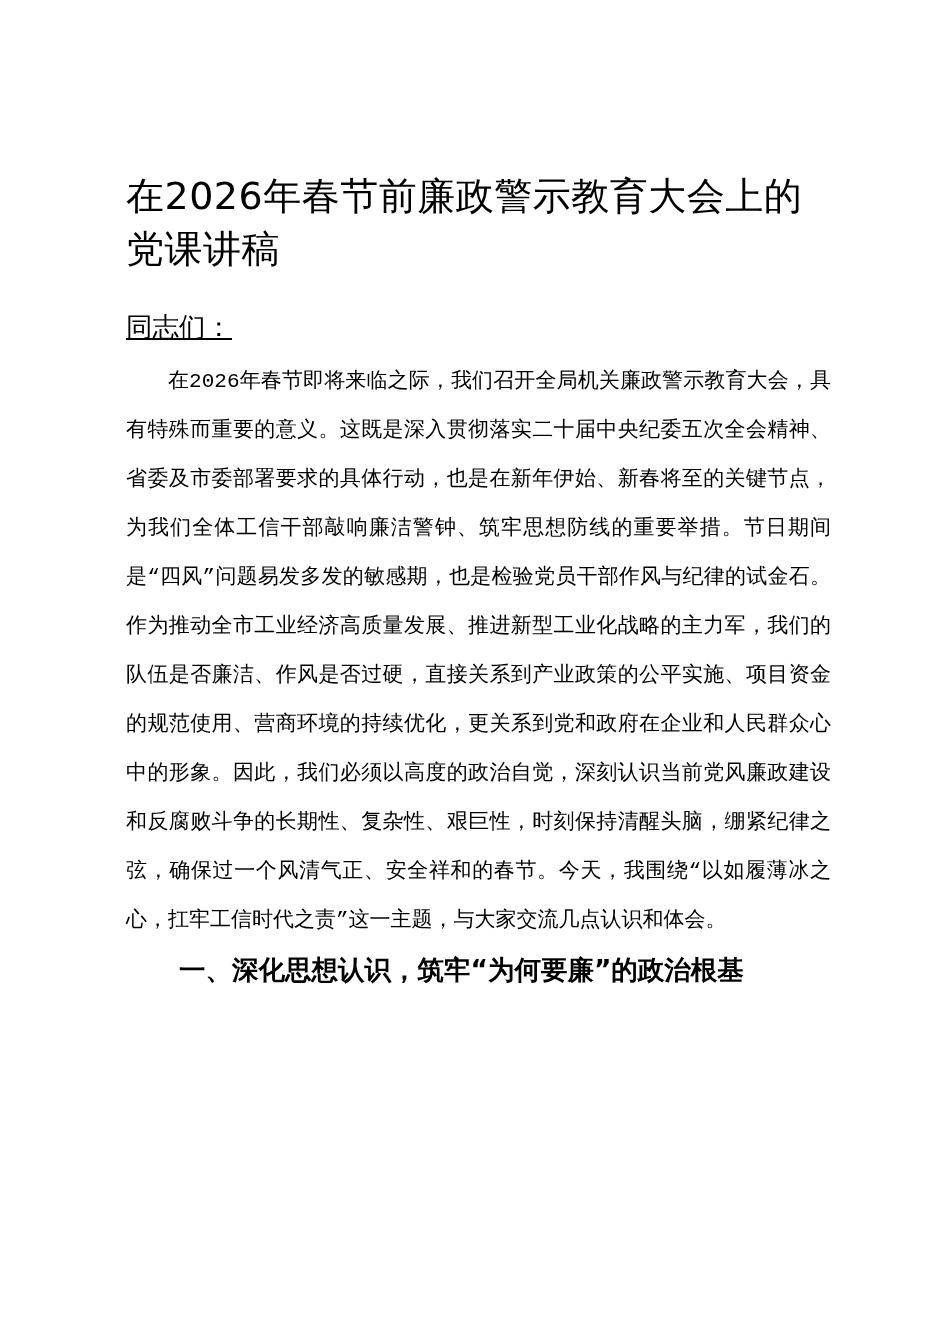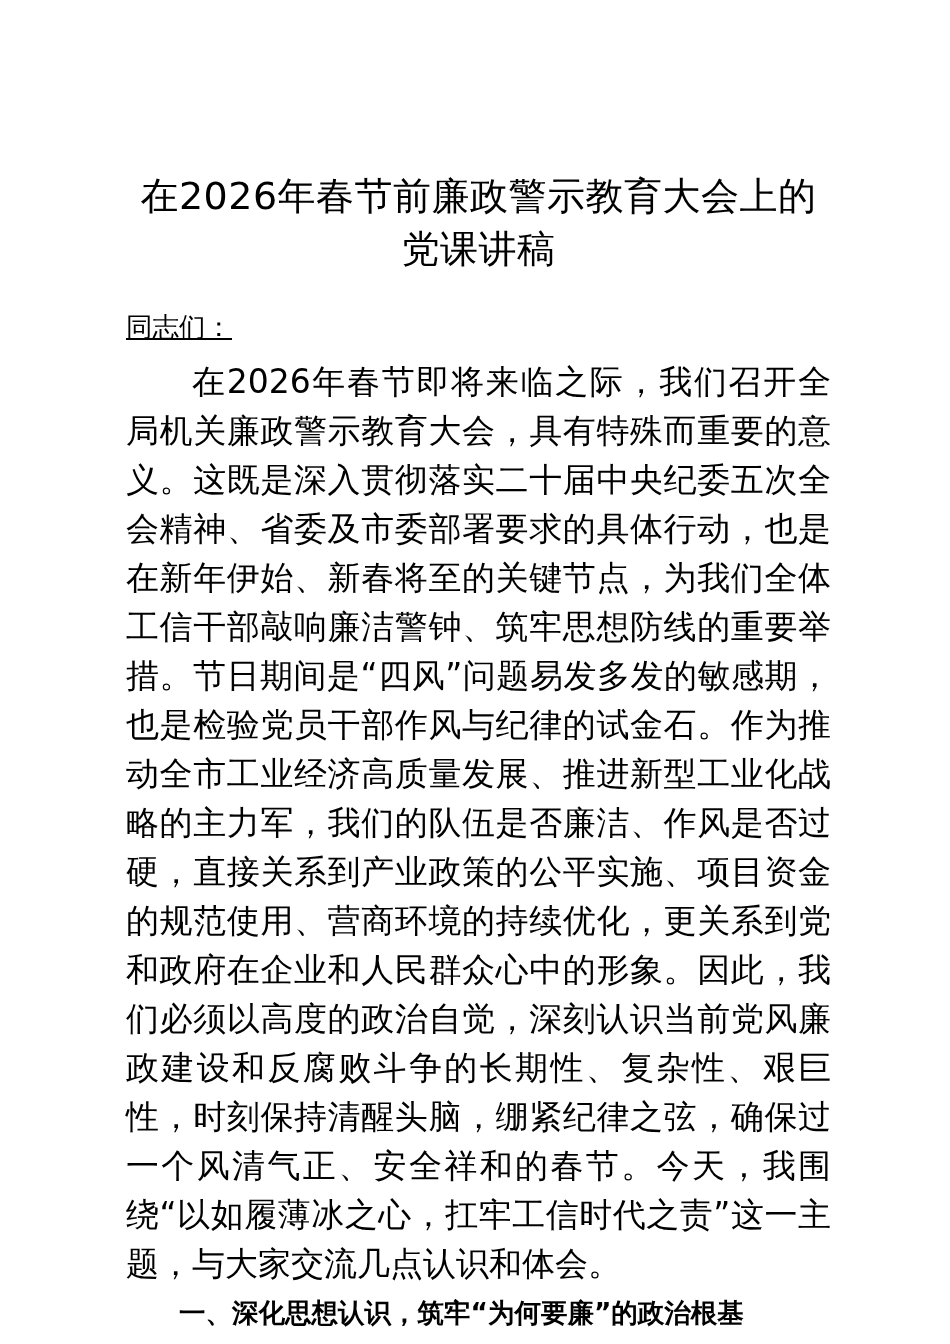--- a/index.html
+++ b/index.html
@@ -17,38 +17,38 @@
     box-sizing: border-box;
     padding: 170px 119px 0 126px;
     font-family: "DejaVu Sans", "Liberation Sans", sans-serif;
     overflow: hidden;
   }
   .doc-title {
     margin: 0;
     font-size: 38px;
     line-height: 53px;
     font-weight: 400;
-    text-align: center;
     letter-spacing: 0.5px;
   }
   .salutation {
     margin: 26px 0 0 0;
     font-size: 26.5px;
     line-height: 49px;
     text-align: left;
     text-decoration: underline;
   }
   .body-para {
     margin: 6px 0 0 0;
-    font-size: 33px;
+    font-size: 21px;
     line-height: 49px;
     text-align: justify;
     text-justify: inter-ideograph;
     text-indent: 2em;
     word-break: break-all;
+    font-family: Liberation Mono, monospace;
   }
   .section-heading {
     margin: 0;
     font-size: 26.5px;
     line-height: 49px;
     font-weight: 700;
     text-align: left;
     text-indent: 2em;
   }
 </style>

